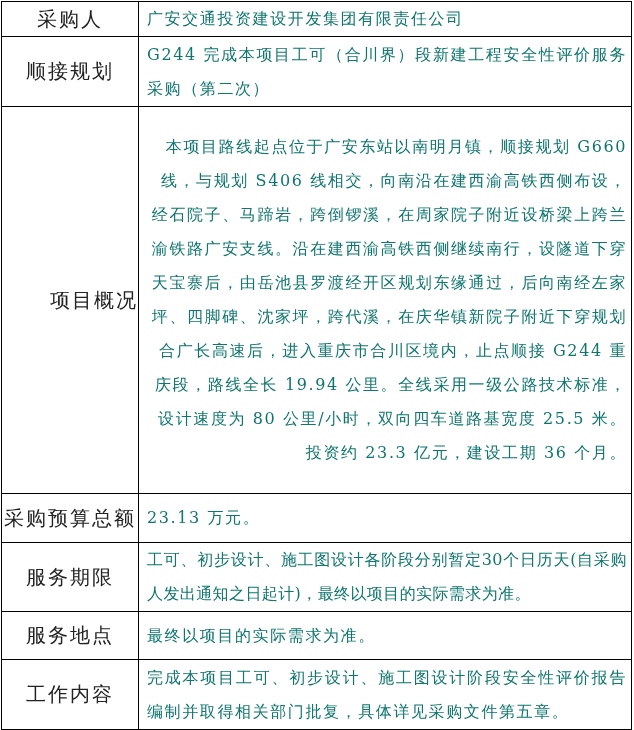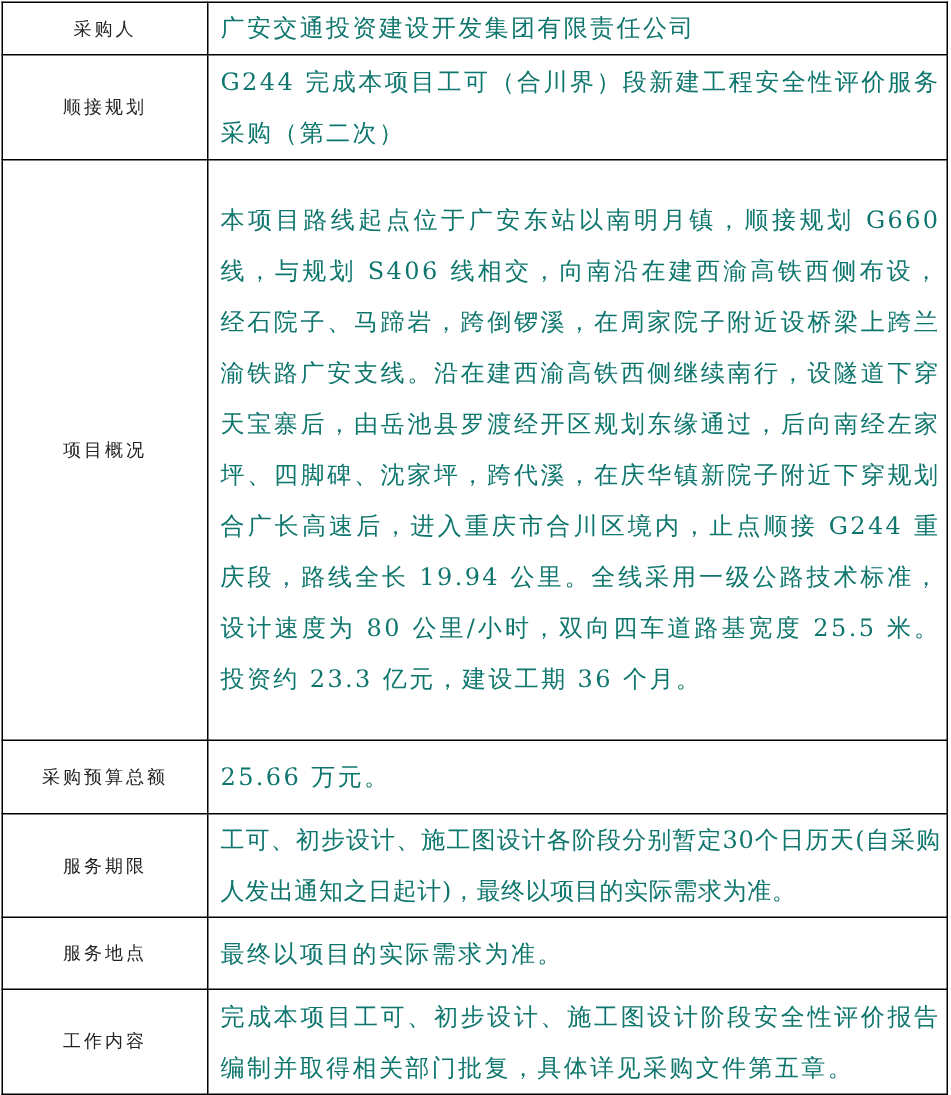--- a/index.html
+++ b/index.html
@@ -24,37 +24,37 @@
       table-layout: fixed;
     }
     table.proc td {
       border: 1.5px solid #000;
       padding: 0;
       vertical-align: middle;
     }
     td.label {
       width: 136px;
       text-align: center;
-      font-size: 12px;
+      font-size: 20px;
       letter-spacing: 2px;
       color: #222;
     }
     td.value {
       padding-left: 8px !important;
       padding-right: 4px !important;
       font-size: 16px;
       line-height: 34px;
       letter-spacing: 1.6px;
       text-align: justify;
       color: #0f766e;
     }
     td.value.dense { letter-spacing: 0.4px; }
     tr.r1 td { height: 33px; }
     tr.r2 td { height: 69px; }
-    tr.r3 td { height: 386px; }
+    tr.r3 td { height: 386px; text-align: right; }
     tr.r4 td { height: 48px; }
     tr.r5 td { height: 67px; }
     tr.r6 td { height: 47px; }
     tr.r7 td { height: 69px; }
     .overview { padding-top: 10px; padding-bottom: 14px; }
   </style>
 </head>
 <body>
 
 <table class="proc">
@@ -66,21 +66,21 @@
     <tr class="r2">
       <td class="label">顺接规划</td>
       <td class="value">G244 完成本项目工可（合川界）段新建工程安全性评价服务采购（第二次）</td>
     </tr>
     <tr class="r3">
       <td class="label">项目概况</td>
       <td class="value overview">本项目路线起点位于广安东站以南明月镇，顺接规划 G660 线，与规划 S406 线相交，向南沿在建西渝高铁西侧布设，经石院子、马蹄岩，跨倒锣溪，在周家院子附近设桥梁上跨兰渝铁路广安支线。沿在建西渝高铁西侧继续南行，设隧道下穿天宝寨后，由岳池县罗渡经开区规划东缘通过，后向南经左家坪、四脚碑、沈家坪，跨代溪，在庆华镇新院子附近下穿规划合广长高速后，进入重庆市合川区境内，止点顺接 G244 重庆段，路线全长 19.94 公里。全线采用一级公路技术标准，设计速度为 80 公里/小时，双向四车道路基宽度 25.5 米。投资约 23.3 亿元，建设工期 36 个月。</td>
     </tr>
     <tr class="r4">
       <td class="label">采购预算总额</td>
-      <td class="value">25.66 万元。</td>
+      <td class="value">23.13 万元。</td>
     </tr>
     <tr class="r5">
       <td class="label">服务期限</td>
       <td class="value dense">工可、初步设计、施工图设计各阶段分别暂定30个日历天(自采购人发出通知之日起计)，最终以项目的实际需求为准。</td>
     </tr>
     <tr class="r6">
       <td class="label">服务地点</td>
       <td class="value">最终以项目的实际需求为准。</td>
     </tr>
     <tr class="r7">

